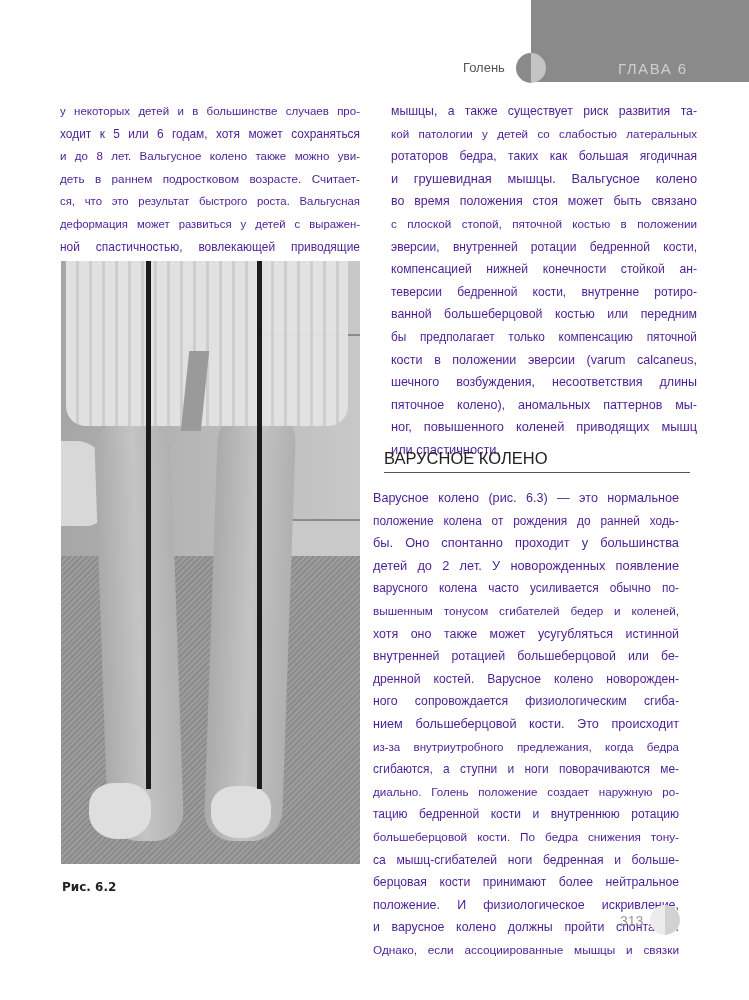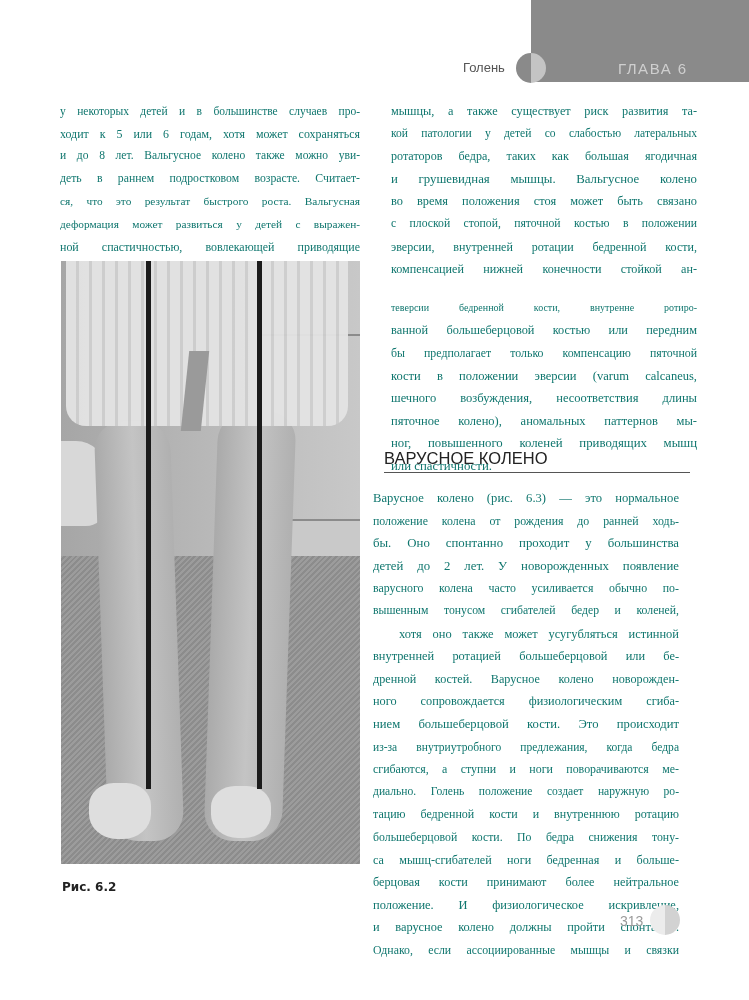--- a/index.html
+++ b/index.html
@@ -20,22 +20,22 @@
     }
     .header-dot {
       position: absolute; left: 516px; top: 53px; width: 30px; height: 30px;
       border-radius: 50%; overflow: hidden;
     }
     .header-dot .l { position: absolute; left: 0; top: 0; width: 50%; height: 100%; background: #8a8a8a; }
     .header-dot .r { position: absolute; right: 0; top: 0; width: 50%; height: 100%; background: #c4c4c4; }
 
     .col {
       position: absolute;
-      font-family: Liberation Serif, serif; font-size: 12.8px; line-height: 22.6px;
-      color: #0f766e;
+      font-family: Liberation Sans, sans-serif; font-size: 12.8px; line-height: 22.6px;
+      color: #4c1d95;
       text-align: justify;
     }
     .col .ln { display: block; white-space: nowrap; text-align-last: justify; text-align: justify; overflow: hidden; }
     .col .ln.last { text-align-last: left; }
 
     #left-col { left: 60px; top: 100px; width: 300px; }
     #right-col-top { left: 391px; top: 100px; width: 306px; }
     #right-col-bottom { left: 373px; top: 487px; width: 306px; }
 
     .section-heading {
@@ -127,40 +127,40 @@
 
 <div class="col" id="right-col-top">
   <span class="ln" style="font-size: 12.2574px;">мышцы, а также существует риск развития та-</span>
   <span class="ln" style="font-size: 11.5823px;">кой патологии у детей со слабостью латеральных</span>
   <span class="ln" style="font-size: 12.1023px;">ротаторов бедра, таких как большая ягодичная</span>
   <span class="ln">и грушевидная мышцы. Вальгусное колено</span>
   <span class="ln" style="font-size: 12.3876px;">во время положения стоя может быть связано</span>
   <span class="ln" style="font-size: 11.6919px;">с плоской стопой, пяточной костью в положении</span>
   <span class="ln" style="font-size: 12.0656px;">эверсии, внутренней ротации бедренной кости,</span>
   <span class="ln" style="font-size: 12.1581px;">компенсацией нижней конечности стойкой ан-</span>
-  <span class="ln" style="font-size: 10px; margin-top: 16px;">теверсии бедренной кости, внутренне ротиро-</span>
+  <span class="ln" style="font-size: 12px;">теверсии бедренной кости, внутренне ротиро-</span>
   <span class="ln" style="font-size: 12.3473px;">ванной большеберцовой костью или передним</span>
   <span class="ln" style="font-size: 11.8511px;">бы предполагает только компенсацию пяточной</span>
   <span class="ln" style="font-size: 12.5494px;">кости в положении эверсии (varum calcaneus,</span>
   <span class="ln" style="font-size: 12.5038px;">шечного возбуждения, несоответствия длины</span>
   <span class="ln" style="font-size: 12.51px;">пяточное колено), аномальных паттернов мы-</span>
   <span class="ln">ног, повышенного коленей приводящих мышц</span>
   <span class="ln last">или спастичности.</span>
 </div>
 
 <div class="section-heading">ВАРУСНОЕ КОЛЕНО</div>
 
 <div class="col" id="right-col-bottom">
   <span class="ln" style="font-size: 12.6457px;">Варусное колено (рис. 6.3) — это нормальное</span>
   <span class="ln" style="font-size: 11.8792px;">положение колена от рождения до ранней ходь-</span>
   <span class="ln">бы. Оно спонтанно проходит у большинства</span>
   <span class="ln">детей до 2 лет. У новорожденных появление</span>
   <span class="ln" style="font-size: 11.8775px;">варусного колена часто усиливается обычно по-</span>
   <span class="ln" style="font-size: 11.7182px;">вышенным тонусом сгибателей бедер и коленей,</span>
-  <span class="ln" style="font-size: 12.4442px; margin-left: 26px;">хотя оно также может усугубляться истинной</span>
+  <span class="ln" style="font-size: 12.4442px;">хотя оно также может усугубляться истинной</span>
   <span class="ln" style="font-size: 12.3705px;">внутренней ротацией большеберцовой или бе-</span>
   <span class="ln" style="font-size: 12.1711px;">дренной костей. Варусное колено новорожден-</span>
   <span class="ln" style="font-size: 12.2862px;">ного сопровождается физиологическим сгиба-</span>
   <span class="ln" style="font-size: 12.6623px;">нием большеберцовой кости. Это происходит</span>
   <span class="ln" style="font-size: 11.52px;">из-за внутриутробного предлежания, когда бедра</span>
   <span class="ln" style="font-size: 11.9137px;">сгибаются, а ступни и ноги поворачиваются ме-</span>
   <span class="ln" style="font-size: 11.5764px;">диально. Голень положение создает наружную ро-</span>
   <span class="ln" style="font-size: 12.0101px;">тацию бедренной кости и внутреннюю ротацию</span>
   <span class="ln" style="font-size: 11.807px;">большеберцовой кости. По бедра снижения тону-</span>
   <span class="ln" style="font-size: 12.1516px;">са мышц-сгибателей ноги бедренная и больше-</span>

